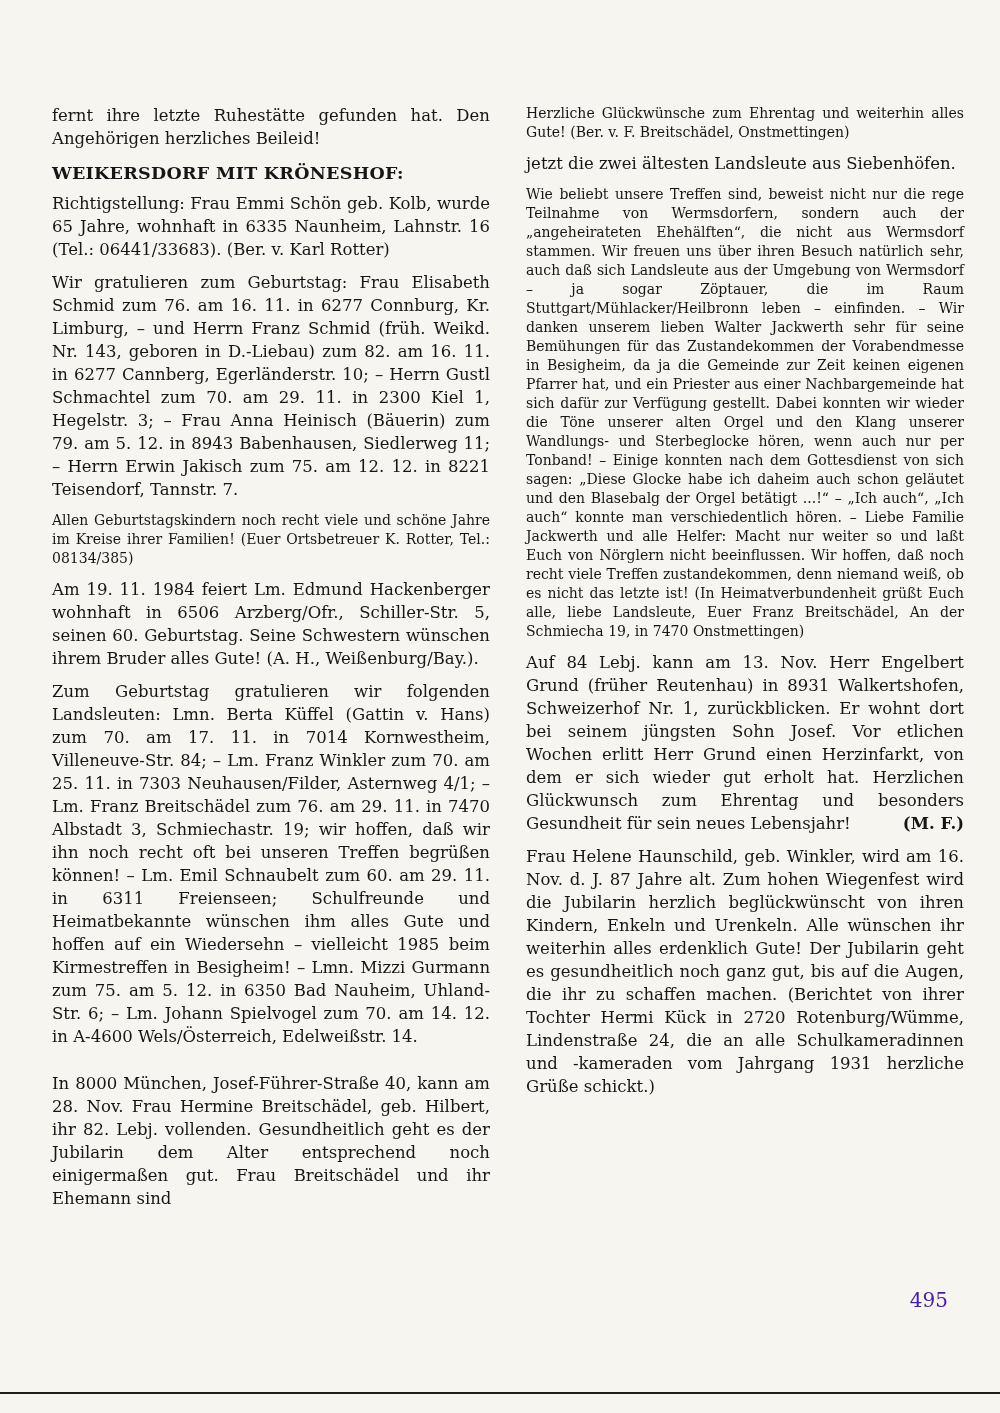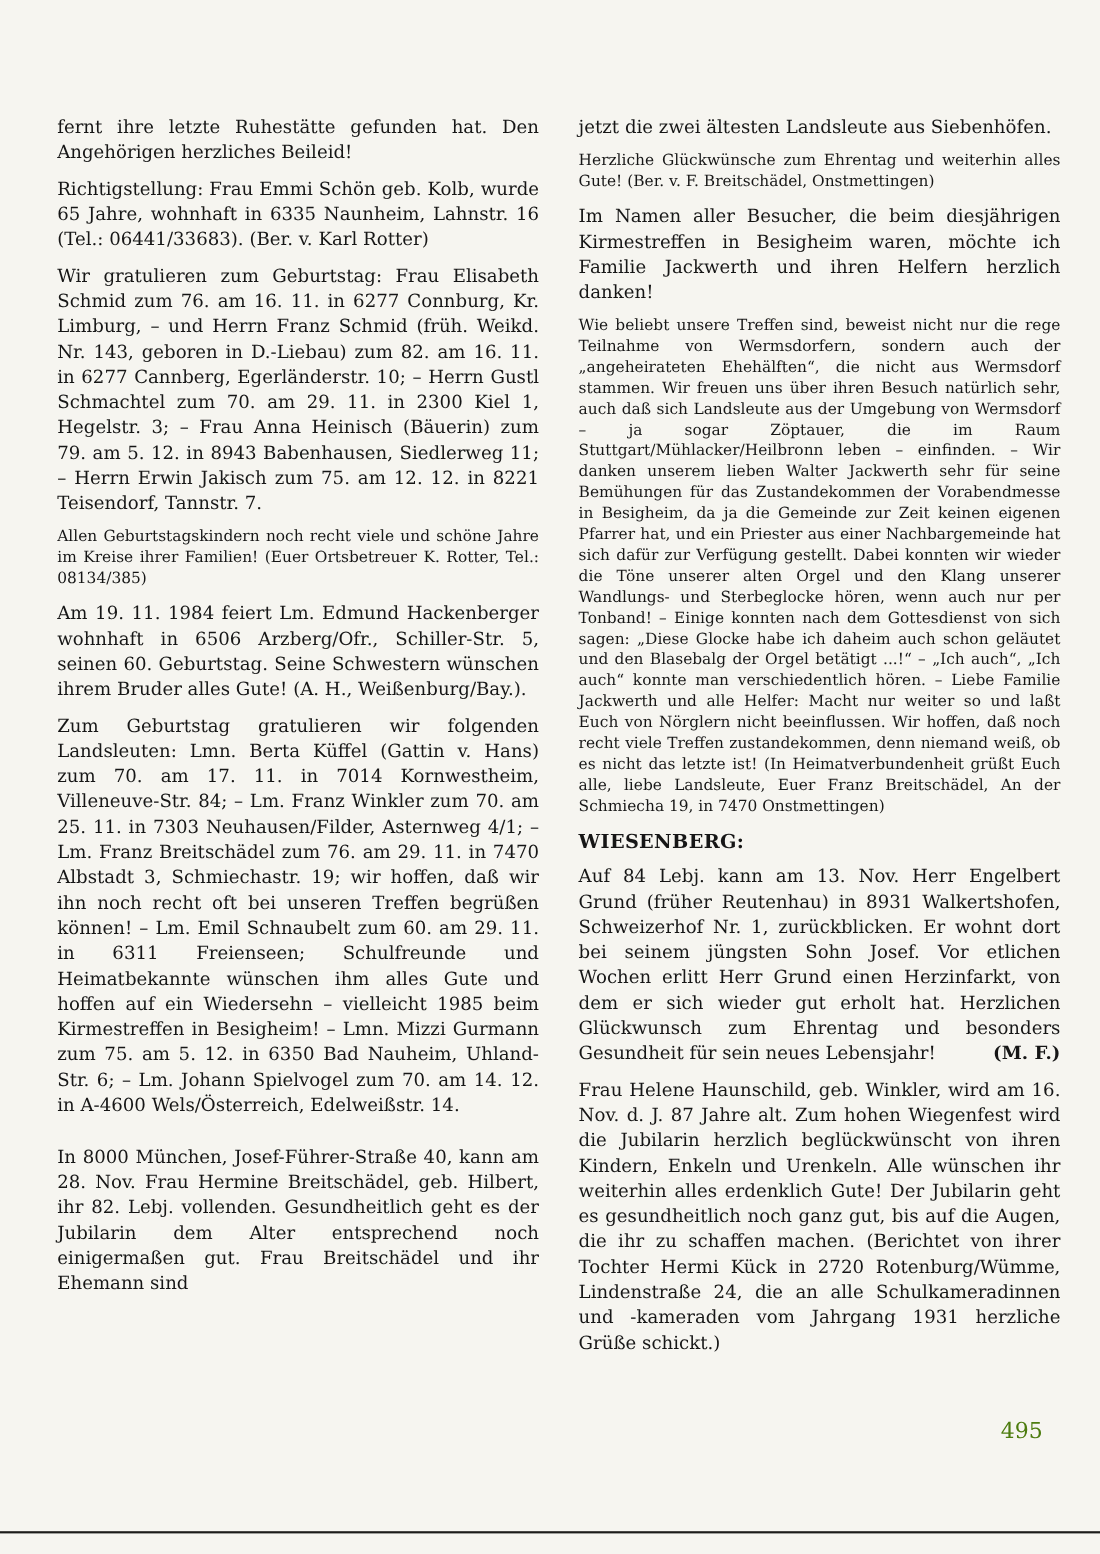--- a/index.html
+++ b/index.html
@@ -35,51 +35,50 @@
     letter-spacing: 0.3px;
     margin: 13px 0 9px 0;
   }
   .gap-top { margin-top: 24px; }
   .b { font-weight: 400; }
   .fr { float: right; font-weight: bold; }
   .page-number {
     position: absolute;
     top: 1288px; right: 52px;
     font-size: 20px;
-    color: #4d7c0f;
+    color: #4c1d95;
   }
   .bottom-rule {
     position: absolute;
     left: 0; right: 0; top: 1392px;
     height: 2px;
     background: #1d1d1b;
   }
 </style>
 </head>
 <body>
 
 <div class="page">
   <div class="columns">
 
     <div class="col">
       <p class="para"><span>fernt ihre letzte Ruhestätte gefunden hat. Den Angehörigen herzliches Beileid!</span></p>
+      <h2 class="heading">WEIKERSDORF MIT KRÖNESHOF:</h2>
       <p class="para"><span>Richtigstellung: Frau </span><span class="b">Emmi Schön</span><span> geb. Kolb, wurde 65 Jahre, wohnhaft in 6335 Naunheim, Lahnstr. 16 (Tel.: 06441/33683). (Ber. v. Karl Rotter)</span></p>
       <p class="para"><span>Wir gratulieren zum Geburtstag: Frau </span><span class="b">Elisabeth Schmid</span><span> zum 76. am 16. 11. in 6277 Connburg, Kr. Limburg, – und Herrn </span><span class="b">Franz Schmid</span><span> (früh. Weikd. Nr. 143, geboren in D.-Liebau) zum 82. am 16. 11. in 6277 Cannberg, Egerländerstr. 10; – Herrn </span><span class="b">Gustl Schmachtel</span><span> zum 70. am 29. 11. in 2300 Kiel 1, Hegelstr. 3; – Frau </span><span class="b">Anna Heinisch</span><span> (Bäuerin) zum 79. am 5. 12. in 8943 Babenhausen, Siedlerweg 11; – Herrn </span><span class="b">Erwin Jakisch</span><span> zum 75. am 12. 12. in 8221 Teisendorf, Tannstr. 7.</span></p>
       <p class="para small">Allen Geburtstagskindern noch recht viele und schöne Jahre im Kreise ihrer Familien! (Euer Ortsbetreuer K. Rotter, Tel.: 08134/385)</p>
       <p class="para"><span>Am 19. 11. 1984 feiert Lm. </span><span class="b">Edmund Hackenberger</span><span> wohnhaft in 6506 Arzberg/Ofr., Schiller-Str. 5, seinen 60. Geburtstag. Seine Schwestern wünschen ihrem Bruder alles Gute! (A. H., Weißenburg/Bay.).</span></p>
       <p class="para"><span>Zum Geburtstag gratulieren wir folgenden Landsleuten: Lmn. </span><span class="b">Berta Küffel</span><span> (Gattin v. Hans) zum 70. am 17. 11. in 7014 Kornwestheim, Villeneuve-Str. 84; – Lm. </span><span class="b">Franz Winkler</span><span> zum 70. am 25. 11. in 7303 Neuhausen/Filder, Asternweg 4/1; – Lm. </span><span class="b">Franz Breitschädel</span><span> zum 76. am 29. 11. in 7470 Albstadt 3, Schmiechastr. 19; wir hoffen, daß wir ihn noch recht oft bei unseren Treffen begrüßen können! – Lm. </span><span class="b">Emil Schnaubelt</span><span> zum 60. am 29. 11. in 6311 Freienseen; Schulfreunde und Heimatbekannte wünschen ihm alles Gute und hoffen auf ein Wiedersehn – vielleicht 1985 beim Kirmestreffen in Besigheim! – Lmn. </span><span class="b">Mizzi Gurmann</span><span> zum 75. am 5. 12. in 6350 Bad Nauheim, Uhland-Str. 6; – Lm. </span><span class="b">Johann Spielvogel</span><span> zum 70. am 14. 12. in A-4600 Wels/Österreich, Edelweißstr. 14.</span></p>
       <p class="para gap-top"><span>In 8000 München, Josef-Führer-Straße 40, kann am 28. Nov. Frau </span><span class="b">Hermine Breitschädel,</span><span> geb. Hilbert, ihr 82. Lebj. vollenden. Gesundheitlich geht es der Jubilarin dem Alter entsprechend noch einigermaßen gut. Frau Breitschädel und ihr Ehemann sind</span></p>
     </div>
 
     <div class="col">
+      <p class="para small">Herzliche Glückwünsche zum Ehrentag und weiterhin alles Gute! (Ber. v. F. Breitschädel, Onstmettingen)</p>
       <p class="para"><span>jetzt die zwei ältesten Landsleute aus Siebenhöfen.</span></p>
-      <p class="para small">Herzliche Glückwünsche zum Ehrentag und weiterhin alles Gute! (Ber. v. F. Breitschädel, Onstmettingen)</p>
-      <p class="para"><span>Im Namen aller Besucher, die </span><span class="b">beim diesjährigen Kirmestreffen</span><span> in Besigheim waren, möchte ich Familie Jackwerth und ihren Helfern herzlich danken!</span></p>
       <p class="para small">Wie beliebt unsere Treffen sind, beweist nicht nur die rege Teilnahme von Wermsdorfern, sondern auch der „angeheirateten Ehehälften“, die nicht aus Wermsdorf stammen. Wir freuen uns über ihren Besuch natürlich sehr, auch daß sich Landsleute aus der Umgebung von Wermsdorf – ja sogar Zöptauer, die im Raum Stuttgart/Mühlacker/Heilbronn leben – einfinden. – Wir danken unserem lieben Walter Jackwerth sehr für seine Bemühungen für das Zustandekommen der Vorabendmesse in Besigheim, da ja die Gemeinde zur Zeit keinen eigenen Pfarrer hat, und ein Priester aus einer Nachbargemeinde hat sich dafür zur Verfügung gestellt. Dabei konnten wir wieder die Töne unserer alten Orgel und den Klang unserer Wandlungs- und Sterbeglocke hören, wenn auch nur per Tonband! – Einige konnten nach dem Gottesdienst von sich sagen: „Diese Glocke habe ich daheim auch schon geläutet und den Blasebalg der Orgel betätigt ...!“ – „Ich auch“, „Ich auch“ konnte man verschiedentlich hören. – Liebe Familie Jackwerth und alle Helfer: Macht nur weiter so und laßt Euch von Nörglern nicht beeinflussen. Wir hoffen, daß noch recht viele Treffen zustandekommen, denn niemand weiß, ob es nicht das letzte ist! (In Heimatverbundenheit grüßt Euch alle, liebe Landsleute, Euer Franz Breitschädel, An der Schmiecha 19, in 7470 Onstmettingen)</p>
-      <h2 class="heading">WIESENBERG:</h2>
       <p class="para"><span>Auf 84 Lebj. kann am 13. Nov. Herr </span><span class="b">Engelbert Grund</span><span> (früher Reutenhau) in 8931 Walkertshofen, Schweizerhof Nr. 1, zurückblicken. Er wohnt dort bei seinem jüngsten Sohn Josef. Vor etlichen Wochen erlitt Herr Grund einen Herzinfarkt, von dem er sich wieder gut erholt hat. Herzlichen Glückwunsch zum Ehrentag und besonders Gesundheit für sein neues Lebensjahr! </span><span class="fr">(M. F.)</span></p>
       <p class="para"><span>Frau </span><span class="b">Helene Haunschild,</span><span> geb. Winkler, wird am 16. Nov. d. J. 87 Jahre alt. Zum hohen Wiegenfest wird die Jubilarin herzlich beglückwünscht von ihren Kindern, Enkeln und Urenkeln. Alle wünschen ihr weiterhin alles erdenklich Gute! Der Jubilarin geht es gesundheitlich noch ganz gut, bis auf die Augen, die ihr zu schaffen machen. (Berichtet von ihrer Tochter Hermi Kück in 2720 Rotenburg/Wümme, Lindenstraße 24, die an alle Schulkameradinnen und -kameraden vom Jahrgang 1931 herzliche Grüße schickt.)</span></p>
     </div>
 
   </div>
 
   <div class="page-number">495</div>
   <div class="bottom-rule"></div>
 </div>
 

